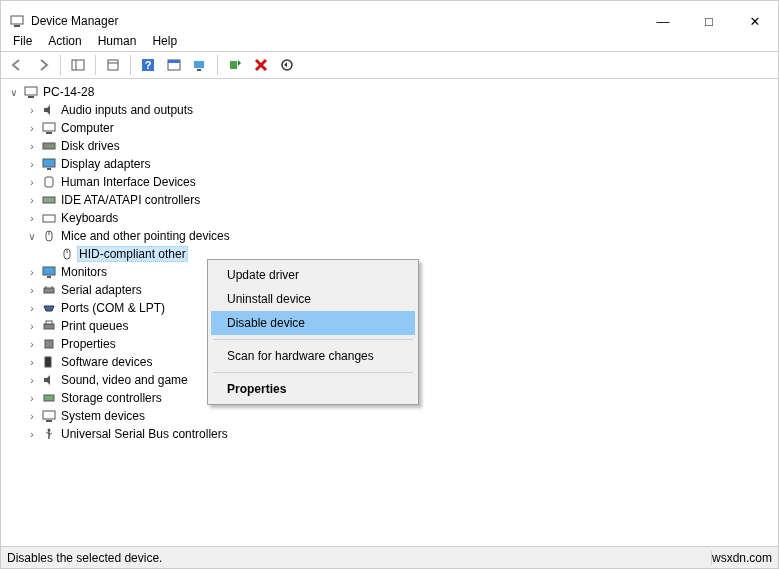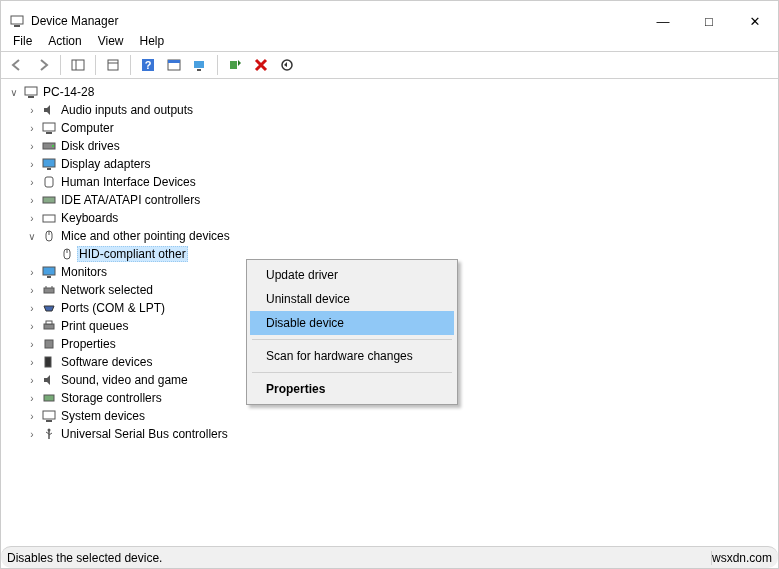--- a/index.html
+++ b/index.html
@@ -31,26 +31,26 @@
   .sep{width:1px;height:20px;background:#d0d0d0;margin:0 3px;}
   .tree { padding: 4px 0 0 6px; overflow:auto; height: calc(100% - 30px - 20px - 28px - 22px); font-size:12px;}
   .node { display:flex; align-items:center; height:18px; white-space:nowrap;}
   .expander{width:14px;height:14px;display:flex;align-items:center;justify-content:center;margin-right:2px;font-size:10px;color:#666;}
   .noexp{width:14px;margin-right:2px;}
   .dicon{width:16px;height:16px;margin-right:4px;display:flex;align-items:center;justify-content:center;}
   .node.selected .lbl{background:#cce8ff;border:1px dotted #99c9ef;padding:0 1px;margin:-1px -2px;}
   .ind1{margin-left:0;}
   .ind2{margin-left:18px;}
   .ind3{margin-left:36px;}
-  .ctxmenu{position:absolute;left:206px;top:258px;width:212px;background:#f0f0f0;border:1px solid #a0a0a0;box-shadow:3px 3px 3px rgba(0,0,0,0.25);padding:3px;margin-left:39px;}
+  .ctxmenu{position:absolute;left:206px;top:258px;width:212px;background:#f0f0f0;border:1px solid #a0a0a0;box-shadow:3px 3px 3px rgba(0,0,0,0.25);padding:3px;}
   .ctxitem{height:24px;display:flex;align-items:center;padding-left:16px;font-size:12px;}
   .ctxitem.hl{background:#90c8f6;}
   .ctxitem.bold{font-weight:bold;}
   .ctxsep{height:1px;background:#d0d0d0;margin:4px 2px;}
-  .statusbar{position:absolute;bottom:0;left:0;right:0;height:22px;border-top:1px solid #d0d0d0;display:flex;align-items:center;padding:0 6px;font-size:12px;background:#f0f0f0;border-radius:10px;}
+  .statusbar{position:absolute;bottom:0;left:0;right:0;height:22px;border-top:1px solid #d0d0d0;display:flex;align-items:center;padding:0 6px;font-size:12px;background:#f0f0f0;}
   .statusbar .src{margin-left:auto;border-left:1px solid #d0d0d0;}
   svg{display:block;}
 </style>
 </head>
 <body>
 
 <div class="titlebar">
   <span class="app-icon">
     <svg width="14" height="14" viewBox="0 0 14 14">
         <rect x="1" y="2" width="12" height="8" fill="none" stroke="#555"></rect>
@@ -59,21 +59,21 @@
   </span>
   <span class="title">Device Manager</span>
   <div class="winbtn">—</div>
   <div class="winbtn">□</div>
   <div class="winbtn">✕</div>
 </div>
 
 <div class="menubar">
   <span>File</span>
   <span>Action</span>
-  <span>View</span>
+  <span>Human</span>
   <span>Help</span>
 </div>
 
 <div class="toolbar">
   <div class="tbtn">
       <svg width="14" height="14" viewBox="0 0 14 14">
         <path d="M9 2 L3 7 L9 12" fill="none" stroke="#888" stroke-width="2"></path>
       </svg>
     </div>
   <div class="tbtn">
@@ -246,21 +246,21 @@
       </div>
       <div class="node ind2">
         <span class="expander">›</span>
         <span class="dicon">
           <svg width="14" height="14" viewBox="0 0 14 14">
             <rect x="2" y="5" width="10" height="5" fill="#888" stroke="#555"></rect>
             <line x1="4" y1="3" x2="4" y2="5" stroke="#555"></line>
             <line x1="10" y1="3" x2="10" y2="5" stroke="#555"></line>
           </svg>
         </span>
-        <span class="lbl">Network selected</span>
+        <span class="lbl">Serial adapters</span>
       </div>
       <div class="node ind2">
         <span class="expander">›</span>
         <span class="dicon">
           <svg width="14" height="14" viewBox="0 0 14 14">
             <path d="M2 5 L12 5 L10 10 L4 10 Z" fill="#46a" stroke="#333"></path>
           </svg>
         </span>
         <span class="lbl">Ports (COM &amp; LPT)</span>
       </div>

